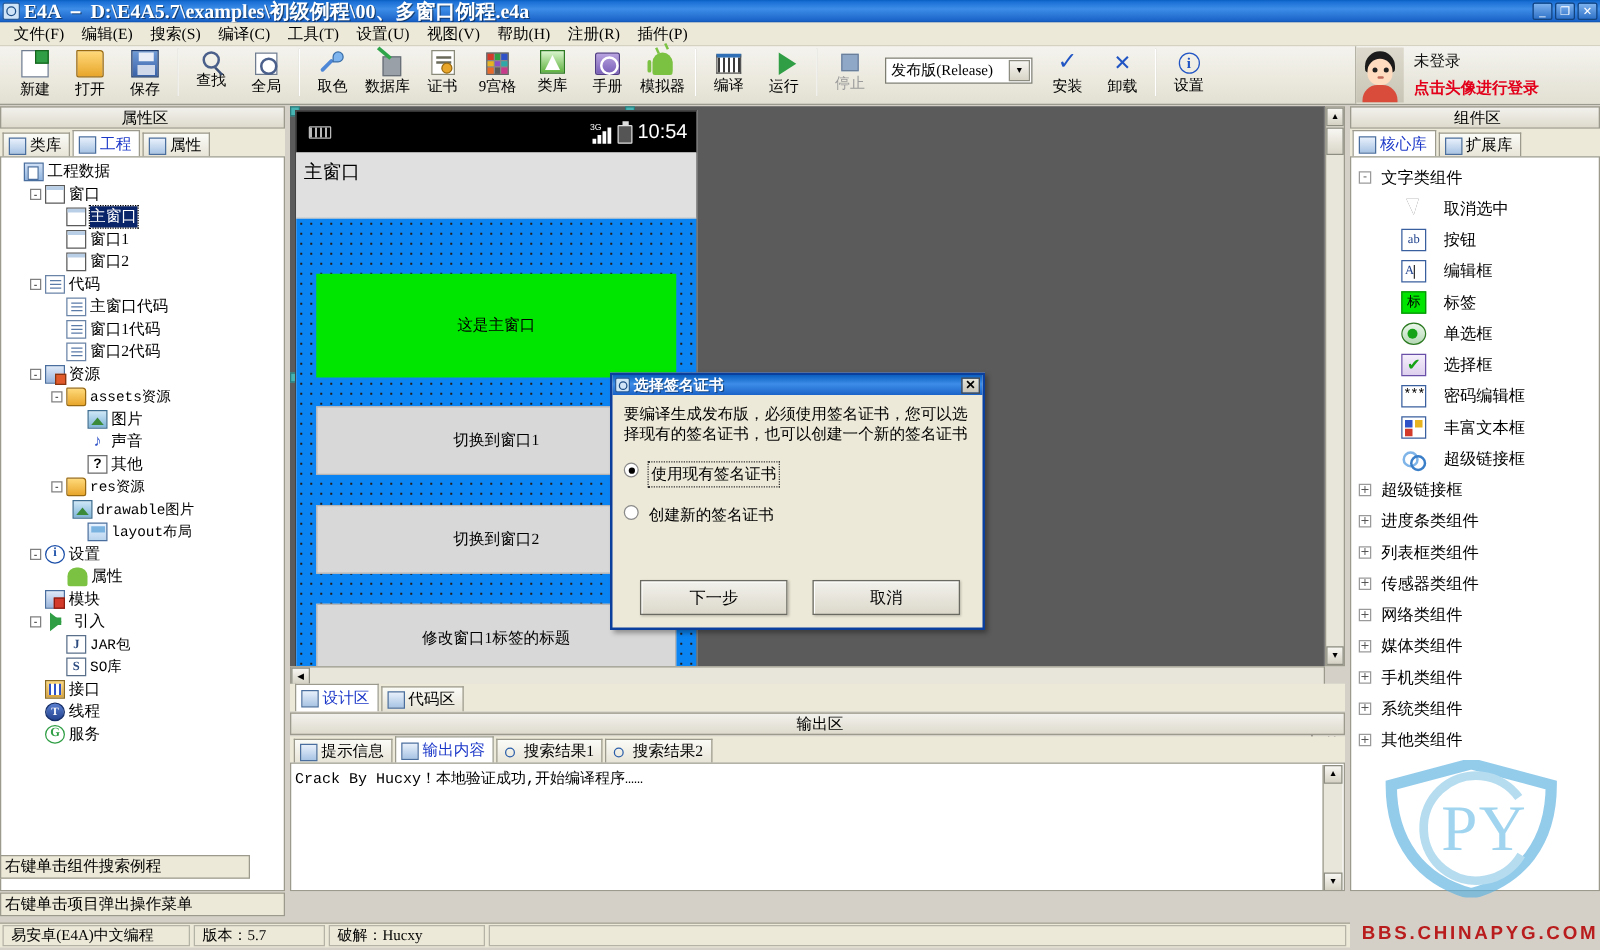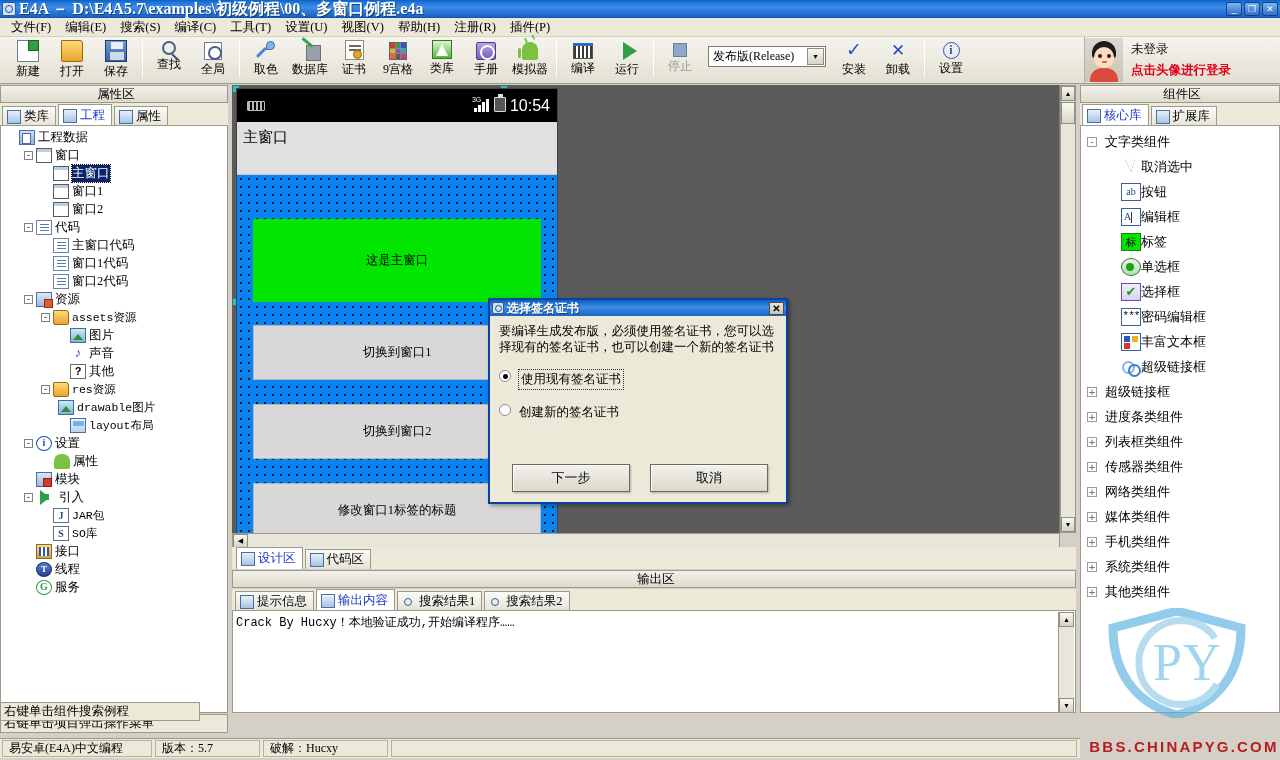--- a/index.html
+++ b/index.html
@@ -203,21 +203,21 @@
   #canvas{
     position:absolute;left:0;top:0;width:828px;height:448px;background:#5b5b5b;
     overflow:hidden;border-right:1px solid #7a7a7a;
   }
   #phone{position:absolute;left:4px;top:3px;width:322px;height:452px;background:#fff;border:1px solid #444;}
   #statusbar{
     position:absolute;left:0;top:0;width:320px;height:33px;background:#000;
     display:flex;align-items:center;color:#fff;
   }
   #statusbar .kb{width:18px;height:10px;margin-left:10px;background:repeating-linear-gradient(90deg,#b9b9b9 0 2px,#000 2px 4px);border:1px solid #bbb;border-radius:1px;}
-  #statusbar .right{margin-left:auto;display:flex;align-items:flex-start;padding-right:7px;gap:4px;}
+  #statusbar .right{margin-left:auto;display:flex;align-items:flex-end;padding-right:7px;gap:4px;}
   #statusbar .sig{position:relative;width:17px;height:15px;}
   #statusbar .sig .g{position:absolute;font-size:7px;top:-1px;left:-1px;color:#fff;font-family:"Liberation Sans",sans-serif;}
   #statusbar .sig .b{position:absolute;bottom:0;width:3px;background:#fff;}
   #statusbar .bat{width:12px;height:15px;border:1.5px solid #ddd;border-radius:1px;position:relative;background:#555;}
   #statusbar .bat:before{content:"";position:absolute;left:3px;top:-4px;width:5px;height:3px;background:#ddd;}
   #statusbar .tm{font-size:16px;font-family:"Liberation Sans","DejaVu Sans",sans-serif;}
   #apptitlebar{
     position:absolute;left:0;top:33px;width:320px;height:53px;background:#e0e0e0;
     display:flex;align-items:flex-start;padding:6px 0 0 6px;border-bottom:1px solid #c6c6c6;
   }
@@ -280,41 +280,41 @@
     position:absolute;left:0;top:40px;width:200px;height:588px;background:#fff;
     border:1px solid #9c9a8c;overflow:hidden;padding-top:3px;
   }
   .cr{display:flex;align-items:center;height:25px;padding-left:6px;white-space:nowrap;}
   .cr .pm{
     width:10px;height:10px;border:1px solid #9a9a9a;background:#fff;margin-right:8px;flex:none;
     display:flex;align-items:center;justify-content:center;font-size:9px;line-height:8px;color:#555;
     font-family:"DejaVu Sans",sans-serif;
   }
   .cr .pmspace{width:10px;margin-right:8px;flex:none;}
-  .cr .ci{width:20px;height:18px;margin-right:0;flex:none;position:relative;}
+  .cr .ci{width:20px;height:18px;margin-right:14px;flex:none;position:relative;}
   .cr .cl{font-size:13px;color:#000;font-family:"Liberation Serif","DejaVu Serif",serif;}
   .cr.sub{padding-left:22px;}
   .ci-cursor{width:0;height:0;}
   .ci-cursor:after{content:"";position:absolute;left:4px;top:1px;width:0;height:0;border-left:6px solid transparent;border-right:4px solid transparent;border-top:13px solid #fff;filter:drop-shadow(0 0 0.6px #555);}
   .ci-ab{background:#fff;border:1px solid #3a5f9e;color:#1b3e8a;font-size:10px;line-height:16px;text-align:center;font-family:"Liberation Serif",serif;}
   .ci-edit{background:#fff;border:1px solid #3a5f9e;color:#1b3e8a;font-size:10px;line-height:15px;text-align:left;padding-left:2px;font-family:"Liberation Serif",serif;}
   .ci-edit:after{content:"";position:absolute;left:9px;top:3px;width:1px;height:11px;background:#333;}
   .ci-label{background:#00e600;border:1px solid #0a8f0a;color:#000;font-size:11px;line-height:16px;text-align:center;font-family:"Liberation Serif",serif;}
   .ci-radio{border-radius:50%;background:linear-gradient(180deg,#eaf7ea,#b6d9b6);border:1.5px solid #2c7a22;width:18px;height:18px;}
   .ci-radio:after{content:"";position:absolute;left:4px;top:4px;width:8px;height:8px;background:#17a317;border-radius:50%;}
   .ci-check{background:linear-gradient(180deg,#f4eefb,#ddd0ee);border:1.5px solid #6a4fa8;color:#17a317;font-size:13px;line-height:15px;text-align:center;font-weight:bold;}
   .ci-pw{background:#fff;border:1px solid #3a5f9e;color:#000;font-size:11px;line-height:15px;text-align:center;letter-spacing:-1px;font-family:"Liberation Mono",monospace;}
   .ci-rich{background:#fff;border:1px solid #3a5f9e;}
   .ci-rich:after{content:"";position:absolute;left:2px;top:2px;width:6px;height:6px;background:#2f52c8;box-shadow:8px 0 0 #e8b321,0 7px 0 #d43a2a;}
   .ci-link{width:18px;height:16px;}
   .ci-link:before{content:"";position:absolute;left:1px;top:3px;width:9px;height:9px;border:2.5px solid #7fb5e8;border-radius:50%;}
   .ci-link:after{content:"";position:absolute;left:7px;top:6px;width:9px;height:9px;border:2.5px solid #3a7fc8;border-radius:50%;}
   
   #rightstatus{
-    position:absolute;left:0;top:702px;width:200px;height:19px;
+    position:absolute;left:0;top:684px;width:200px;height:19px;
     background:#ece9d8;border:1px solid #9c9a8c;display:flex;align-items:flex-start;padding-left:3px;
     font-size:12.5px;font-family:Liberation Sans, sans-serif;
   }
   
   #wm{position:absolute;left:1105px;top:608px;width:145px;height:110px;pointer-events:none;opacity:.65;}
   #wmtext{
     position:absolute;left:1088px;top:738px;width:192px;text-align:center;
     color:#b91c1c;font-size:15px;letter-spacing:2.2px;font-weight:bold;
     font-family:Liberation Sans, sans-serif;
   }

